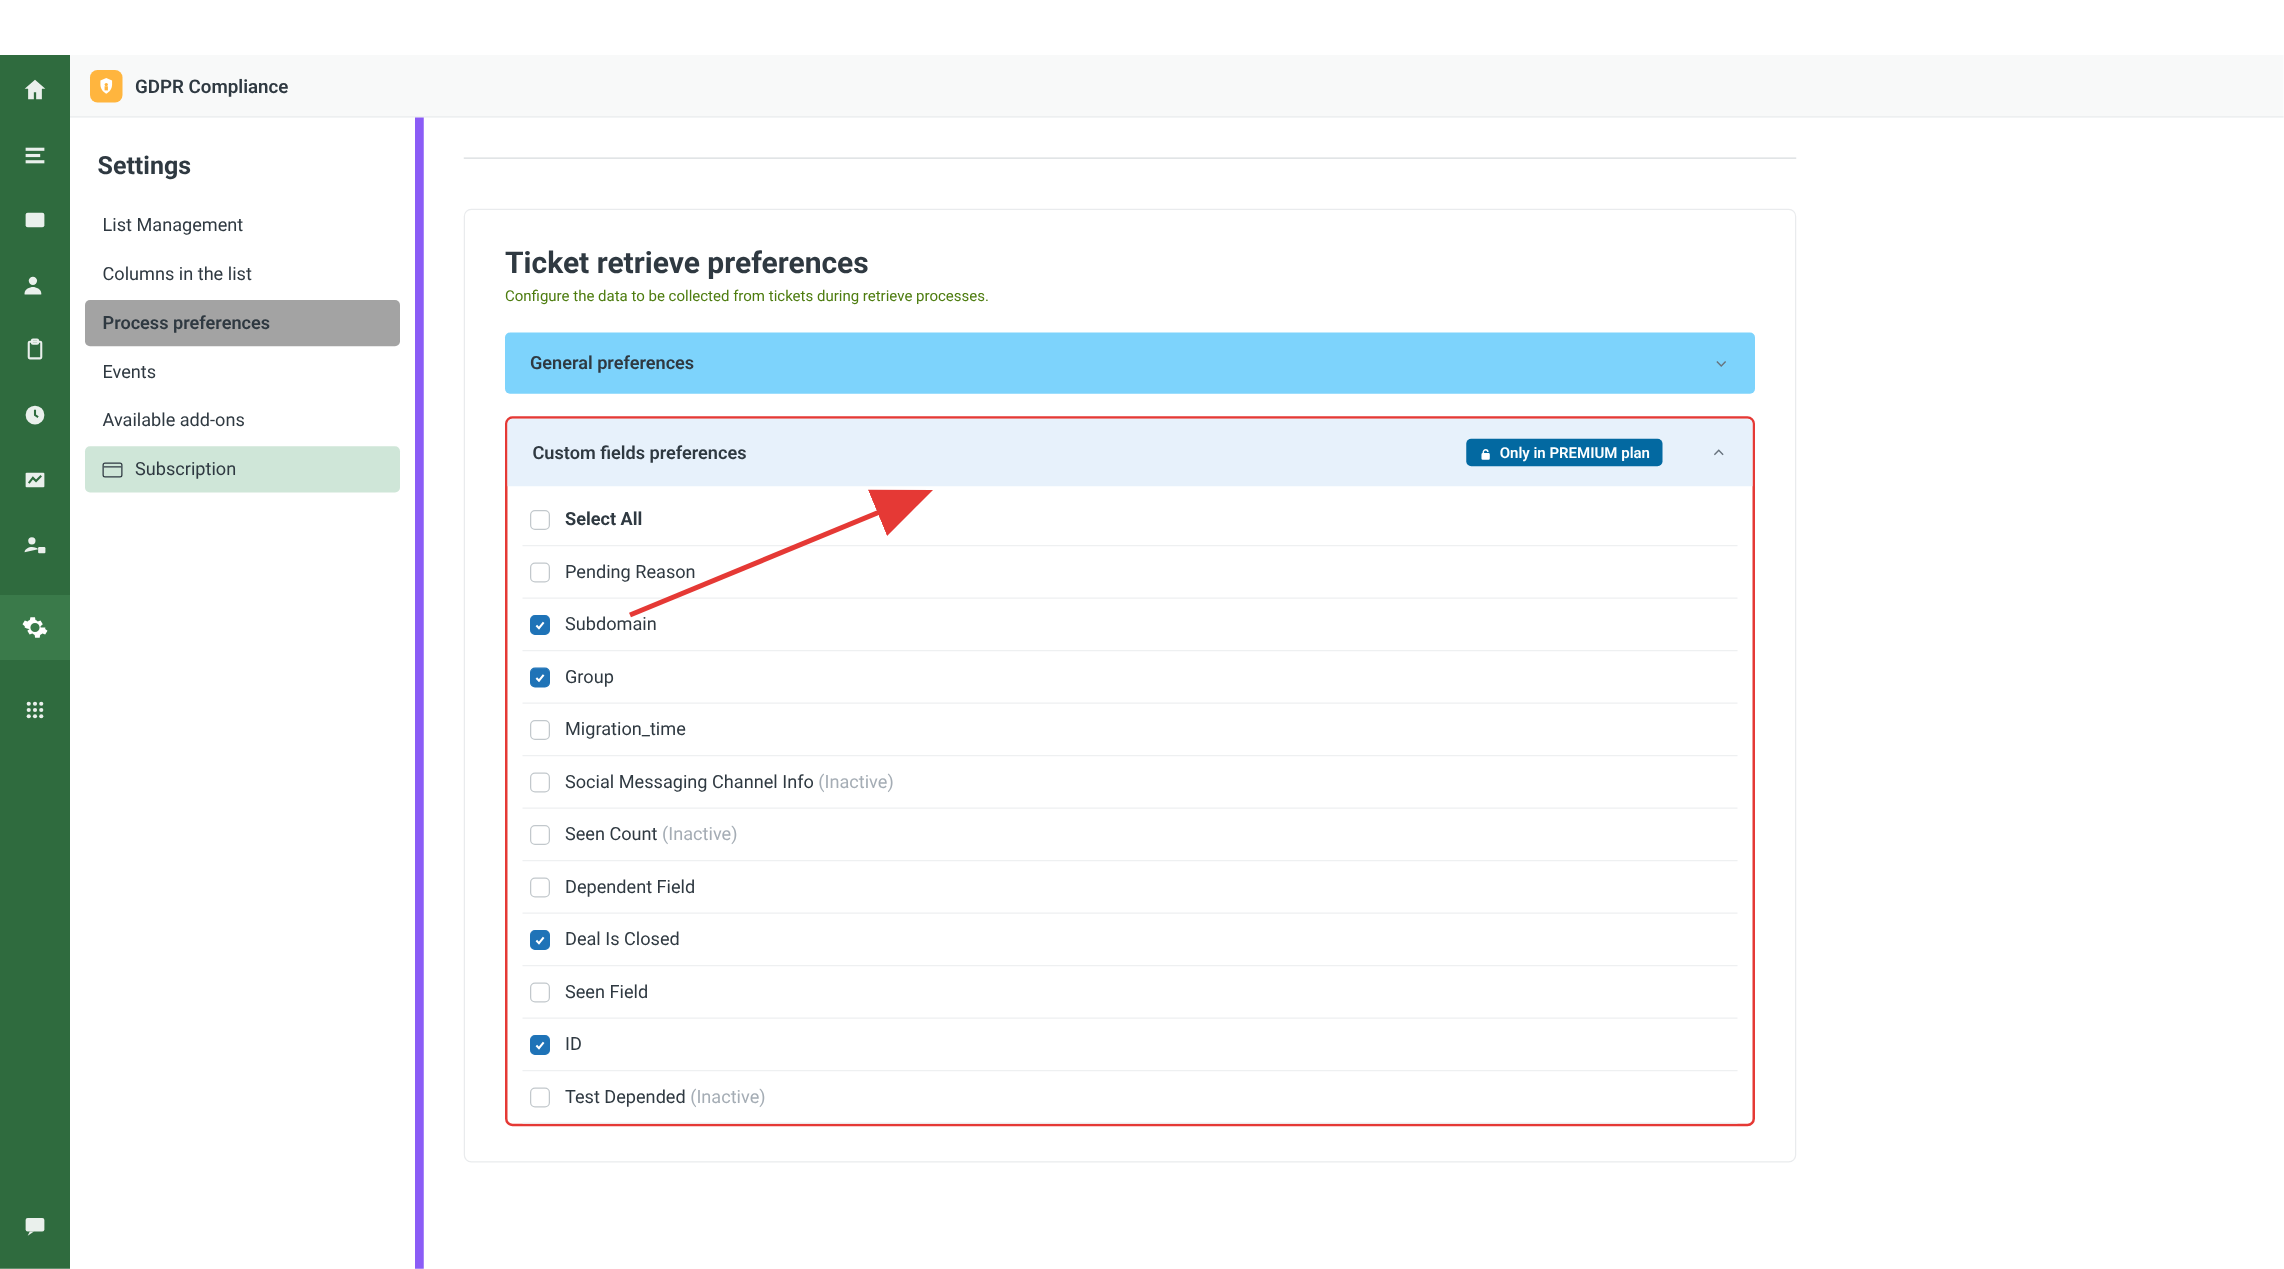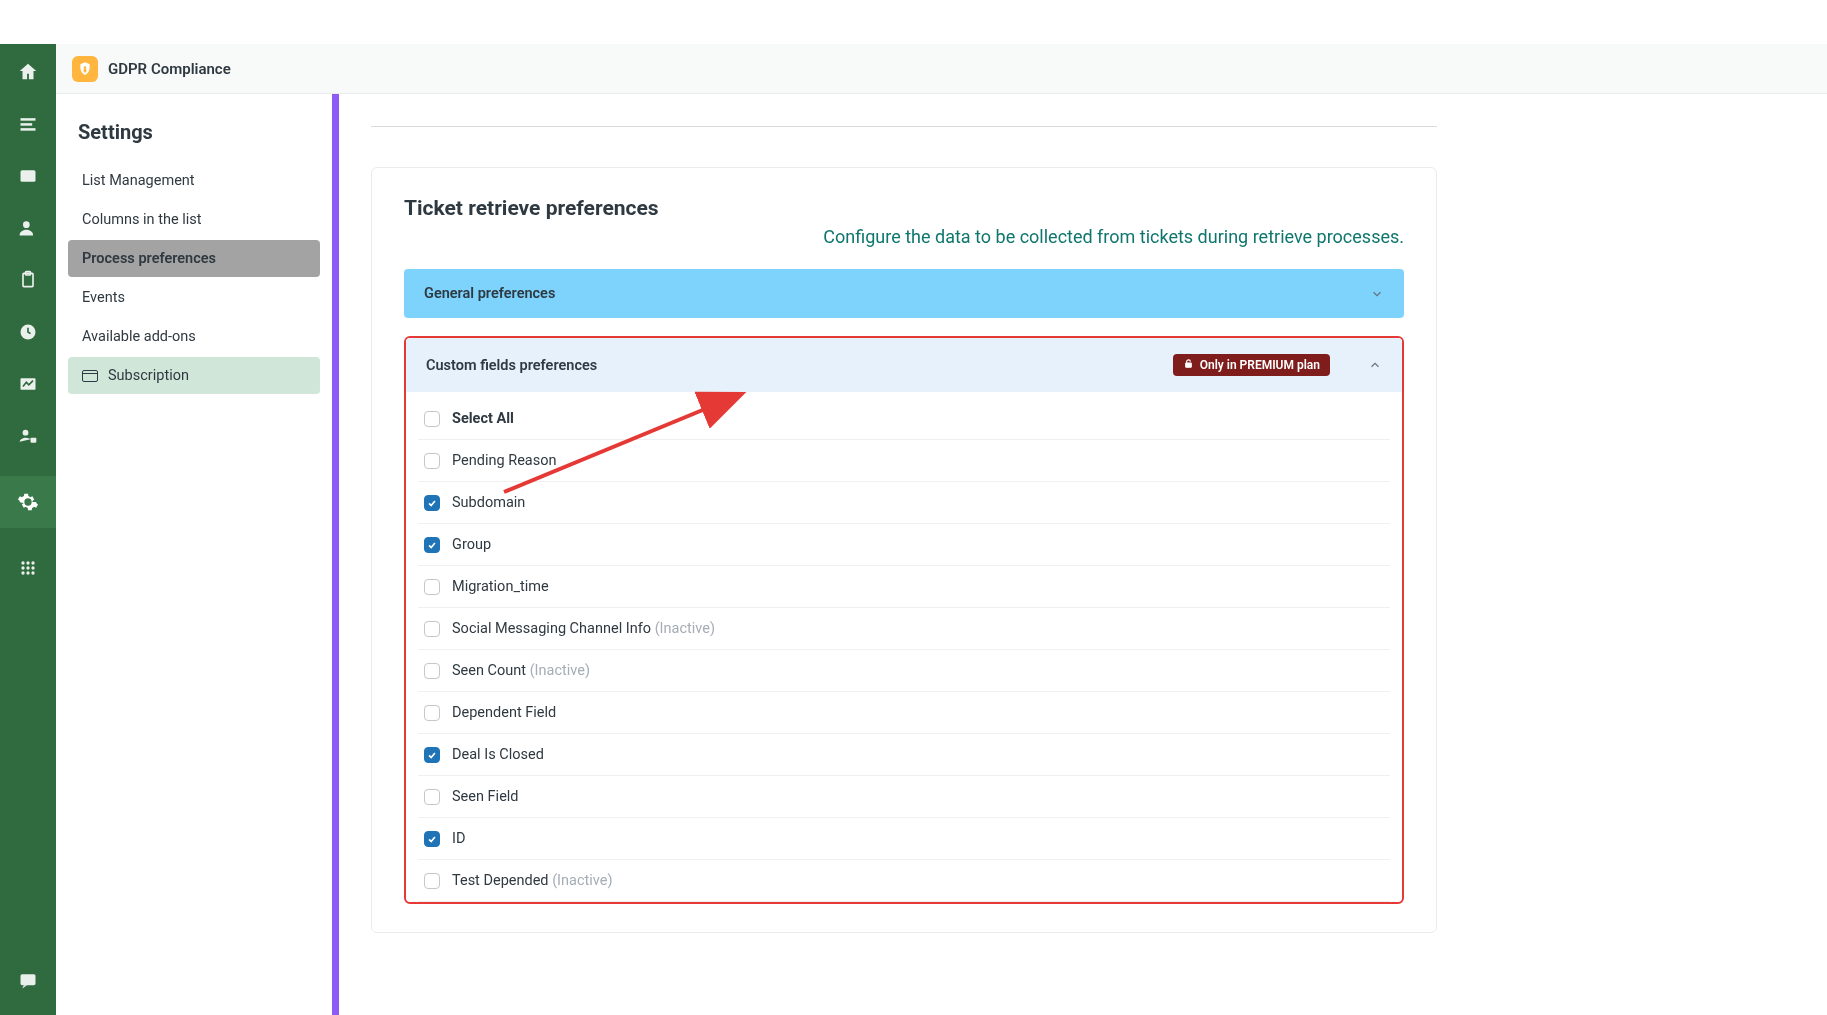--- a/index.html
+++ b/index.html
@@ -24,31 +24,31 @@
 .settings-item { padding: 10px 14px; font-size: 14.5px; color: #2f3941; border-radius: 4px; cursor: pointer; margin-bottom: 2px; display: flex; align-items: center; gap: 10px; }
 .settings-item.active { background: #a3a3a3; font-weight: 600; }
 .settings-item.sub-active { background: #cfe6d8; }
 .card-ico { width: 16px; height: 12px; border: 1.5px solid #2f3941; border-radius: 2px; position: relative; display: inline-block; }
 .card-ico::before { content: ""; position: absolute; top: 2px; left: 0; right: 0; height: 1.5px; background: #2f3941; }
 
 .content { flex: 1; padding: 32px 32px 0 32px; overflow: hidden; position: relative; }
 .hr-top { border: none; border-top: 1px solid #d8dcde; margin-bottom: 40px; margin-left: 0; width: 1066px; }
 
 .panel { border: 1px solid #e9ebed; border-radius: 6px; padding: 28px 32px; width: 1066px; position: relative; }
-.panel-title { font-size: 21px; font-weight: 700; margin-bottom: 6px; }
-.panel-sub { font-size: 18px; color: #0f766e; margin-bottom: 22px; text-align: right; }
+.panel-title { font-size: 24px; font-weight: 700; margin-bottom: 6px; }
+.panel-sub { font-size: 12px; color: #4d7c0f; margin-bottom: 22px; }
 
 .accordion { background: #7dd3fc; border-radius: 4px; padding: 16px 20px; display: flex; align-items: center; justify-content: space-between; margin-bottom: 18px; }
 .accordion .acc-title { font-weight: 600; font-size: 14.5px; color: #2f3941; }
 .chev { width: 14px; height: 14px; }
 
 .callout-box { border: 2px solid #e53935; border-radius: 6px; padding: 0; position: relative; }
 .callout-header { background: #e7f1fb; padding: 16px 20px; display: flex; align-items: center; justify-content: space-between; border-top-left-radius: 4px; border-top-right-radius: 4px; }
 .callout-header .left { font-weight: 600; font-size: 14.5px; }
-.premium-badge { background: #7f1d1d; color: #fff; font-size: 12px; font-weight: 600; padding: 4px 10px; border-radius: 4px; display: inline-flex; align-items: flex-start; gap: 6px; }
+.premium-badge { background: #0369a1; color: #fff; font-size: 12px; font-weight: 600; padding: 4px 10px; border-radius: 4px; display: inline-flex; align-items: flex-end; gap: 6px; }
 .lock-ico { width: 11px; height: 11px; }
 
 .field-list { padding: 6px 12px 0 12px; }
 .field-row { display: flex; align-items: center; gap: 12px; padding: 12px 6px; border-bottom: 1px solid #eef0f1; }
 .field-row:first-child { border-bottom: 1px solid #eef0f1; }
 .field-row .lbl { font-size: 14.5px; }
 .field-row .lbl.bold { font-weight: 700; }
 .inactive-tag { color: #a5adb5; }
 .cb { width: 16px; height: 16px; border-radius: 4px; border: 1.5px solid #c2c8cc; display: inline-flex; align-items: center; justify-content: center; flex-shrink: 0; }
 .cb.checked { background: #1f73b7; border-color: #1f73b7; }

